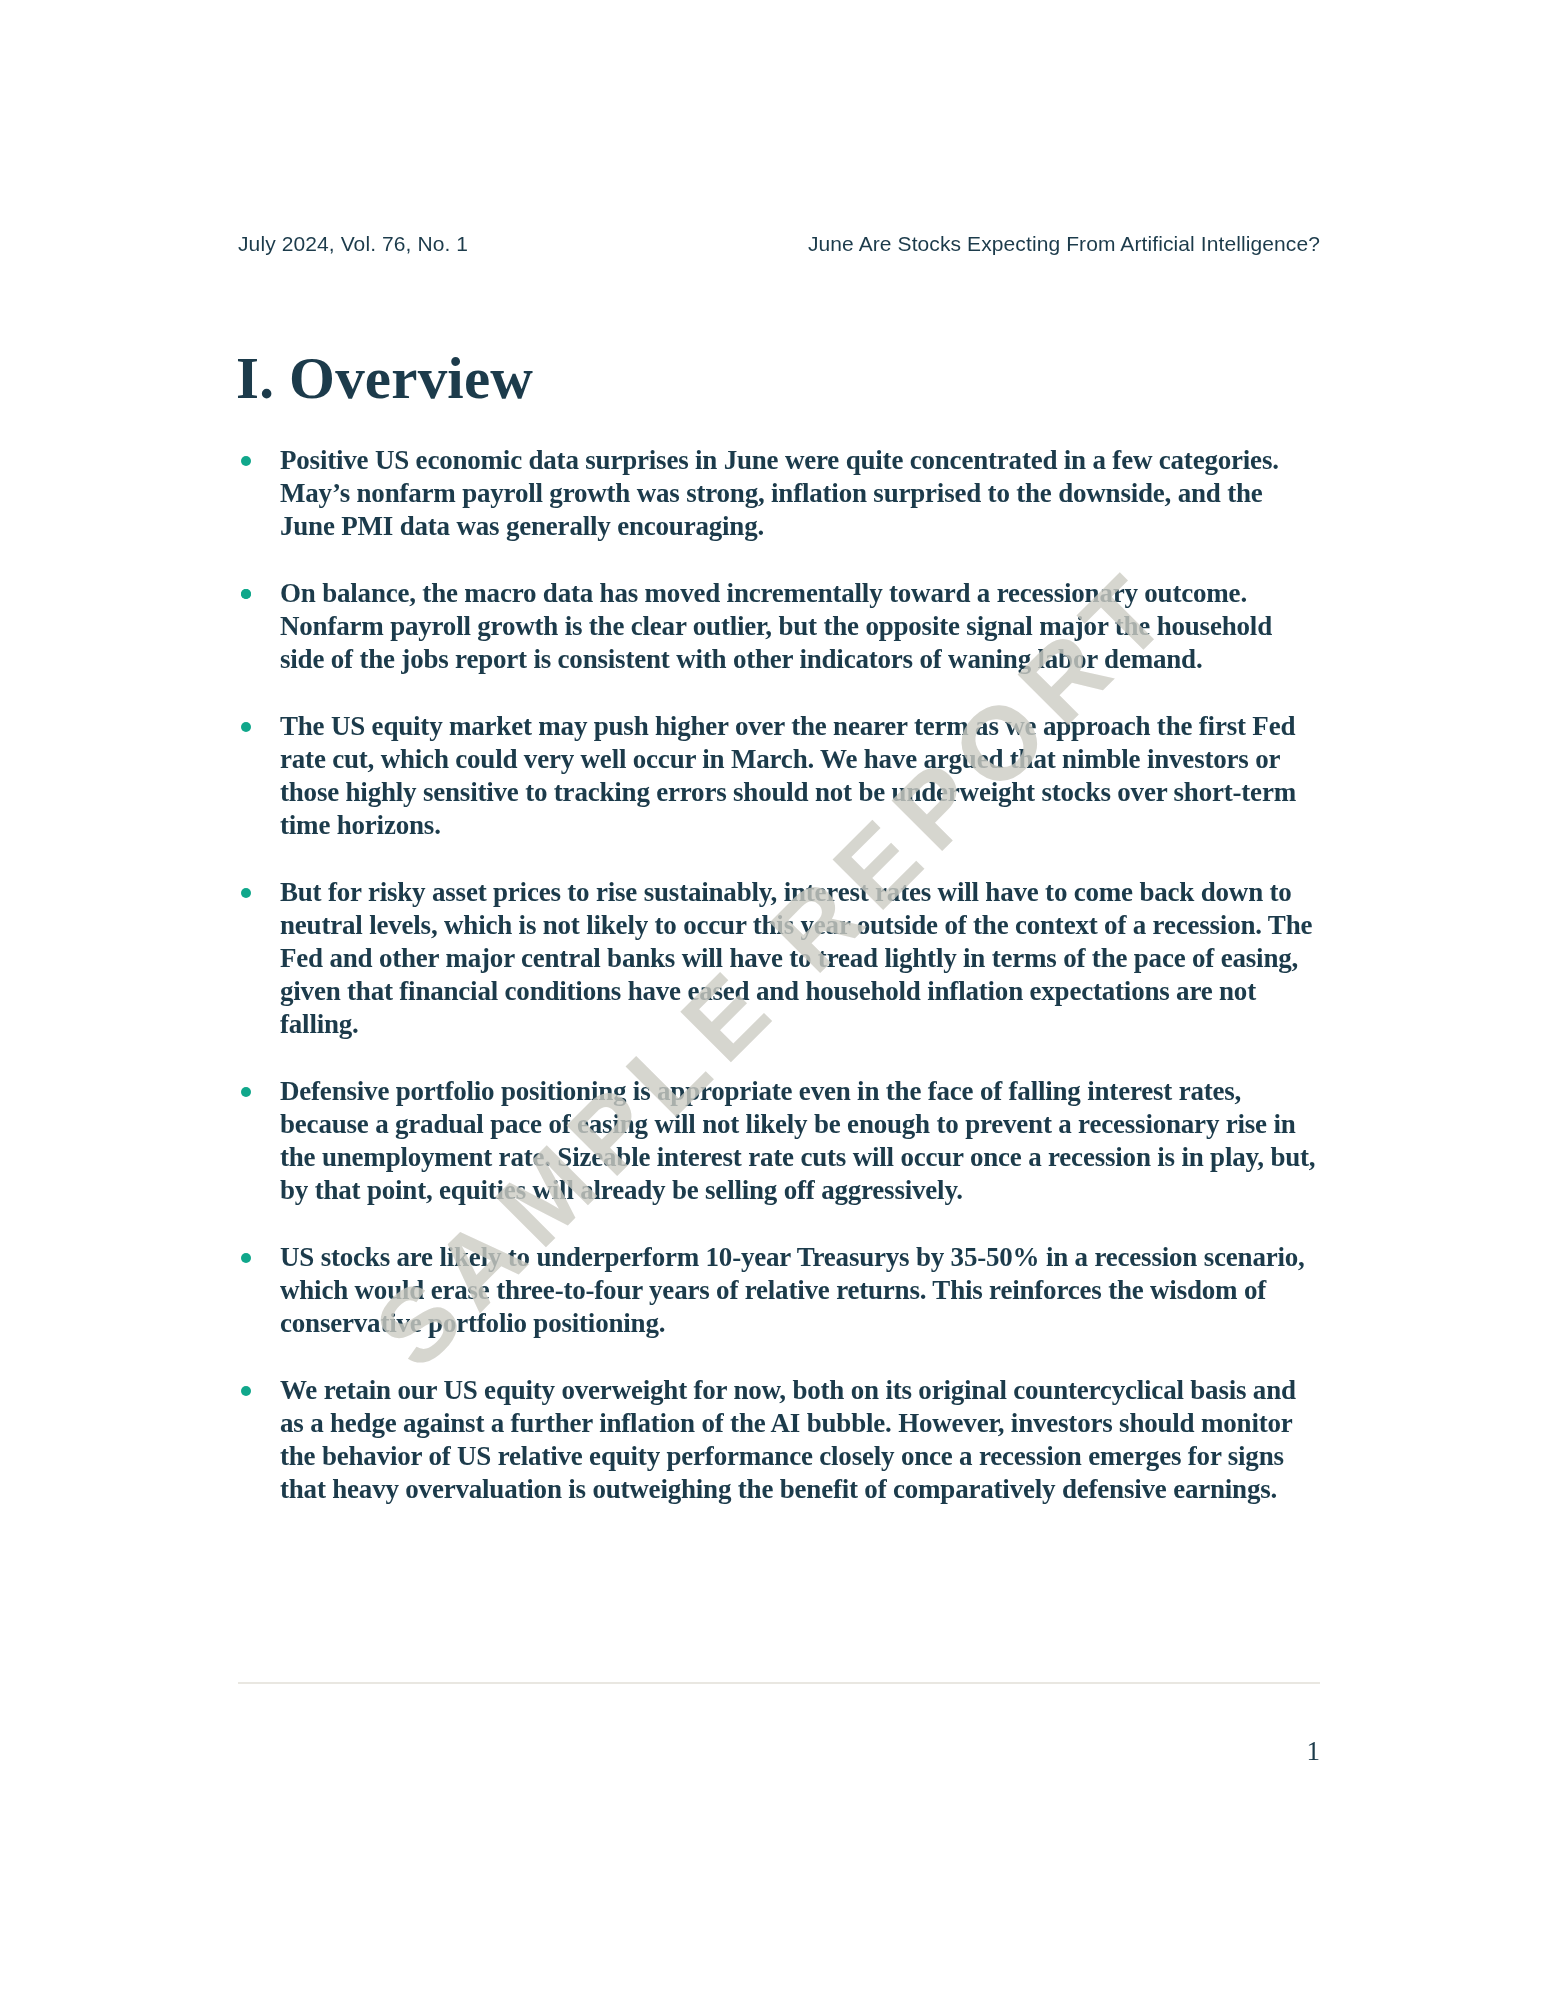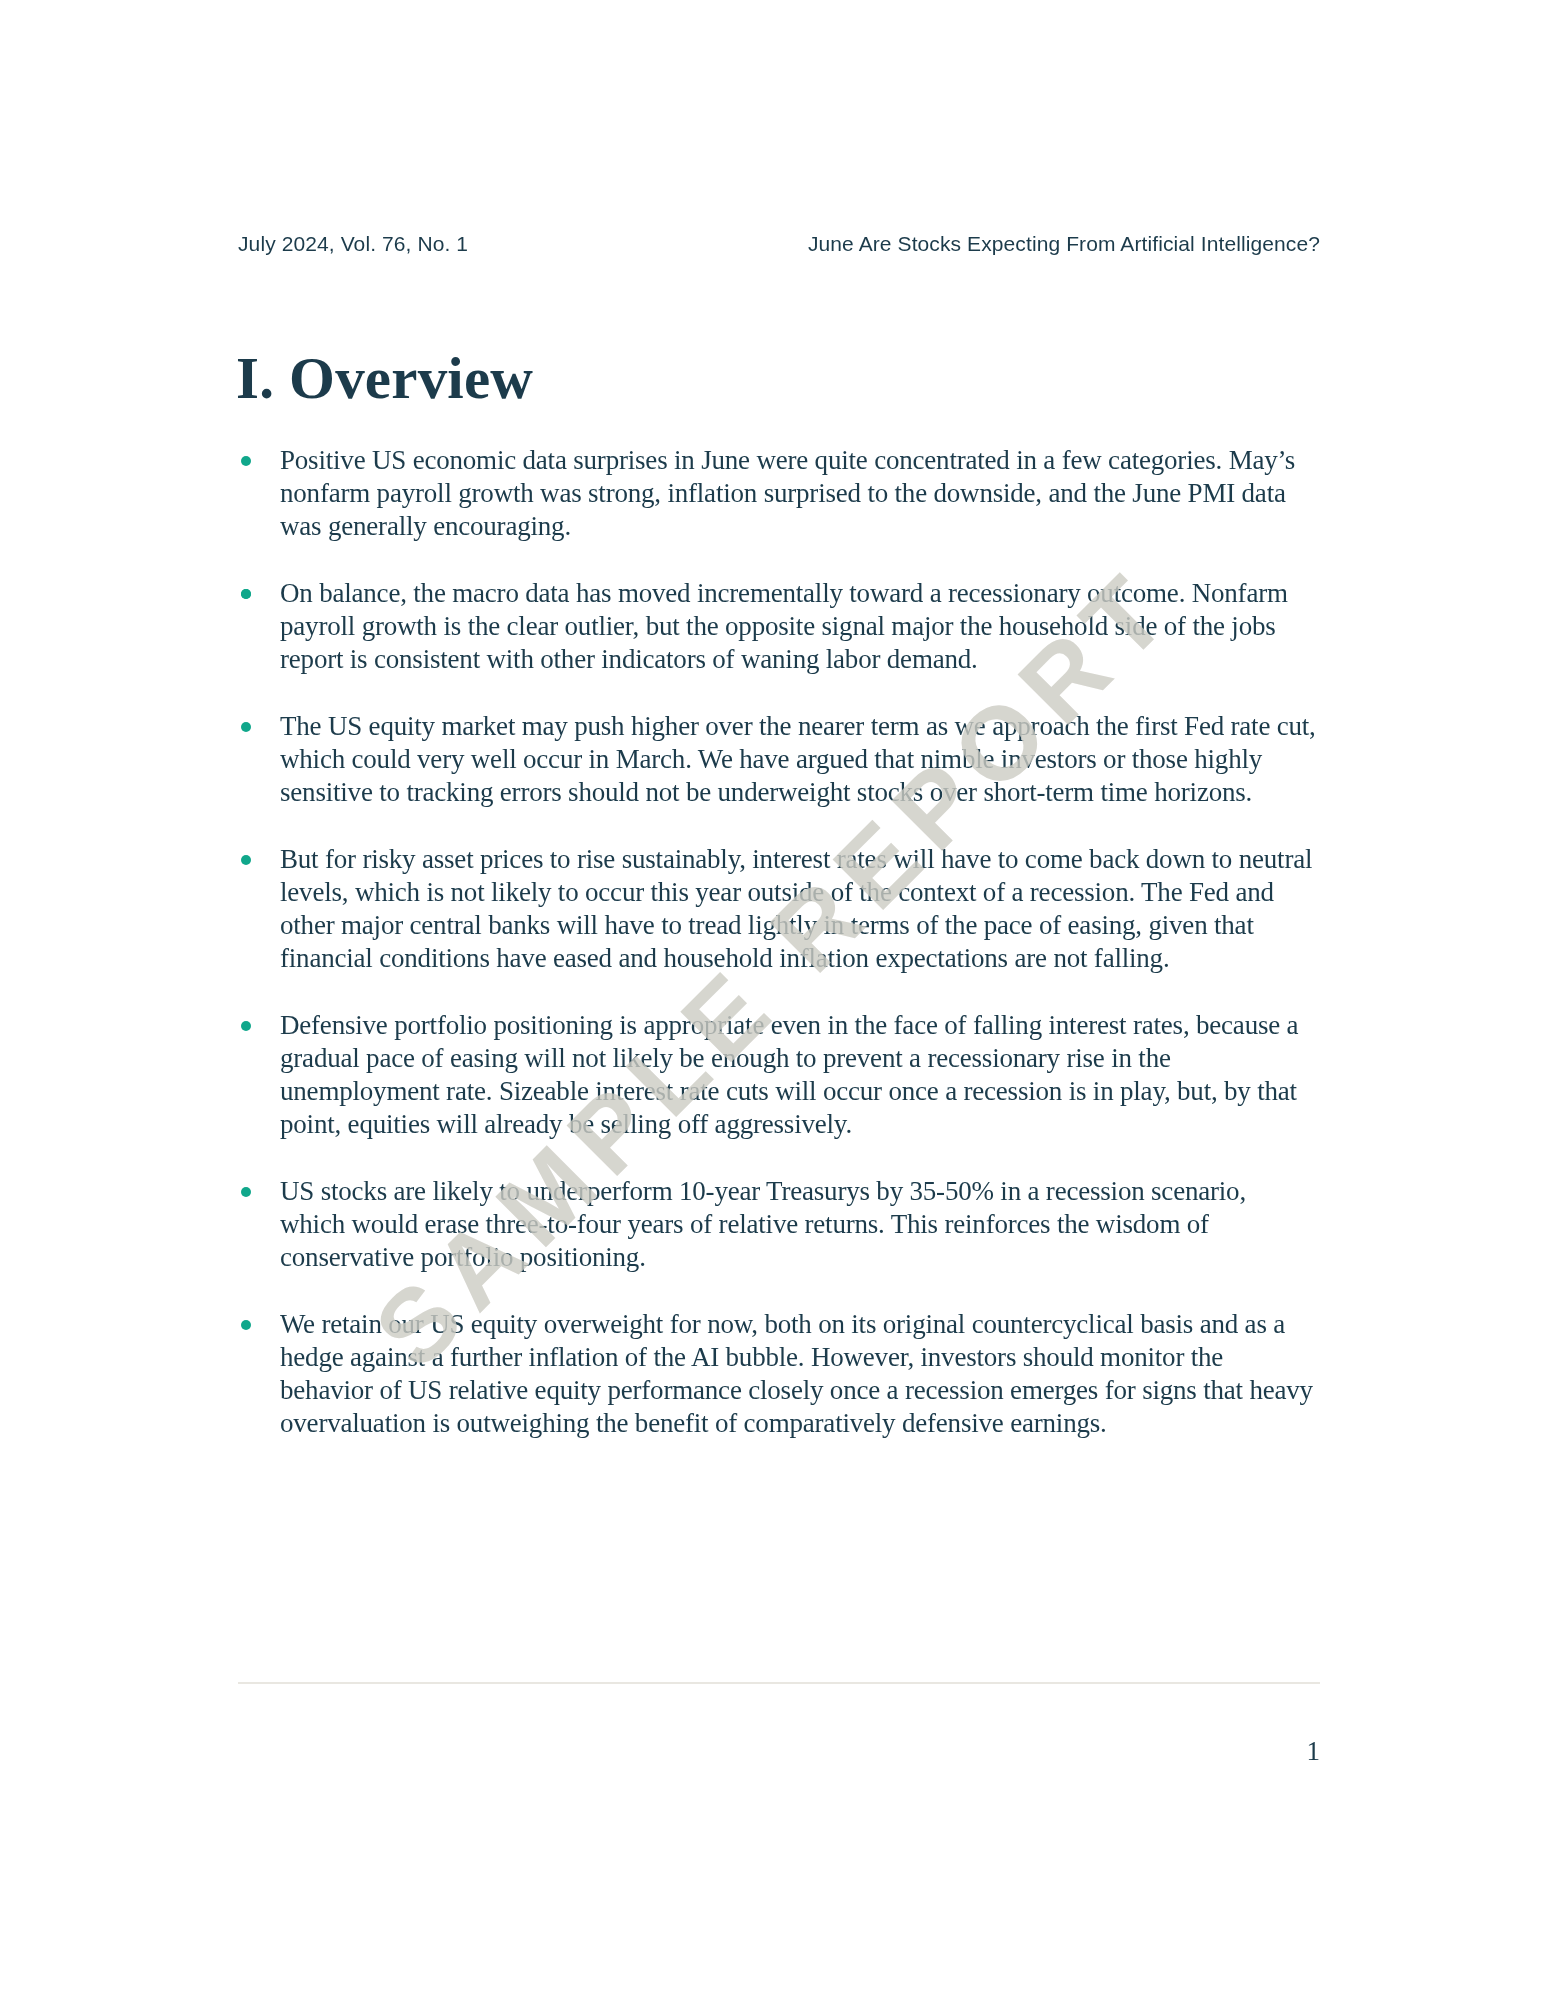--- a/index.html
+++ b/index.html
@@ -39,20 +39,21 @@
     font-size:59px;
     line-height:1;
     letter-spacing:0.2px;
     color:var(--text);
   }
   .bullets{
     position:absolute;
     top:444px; left:238px;
     width:1078px;
     z-index:1;
+    font-weight:bold;
   }
   .bullet{
     position:relative;
     padding-left:42px;
     font-size:27px;
     line-height:33px;
     letter-spacing:-0.2px;
     margin-bottom:34px;
     color:var(--text);
   }

